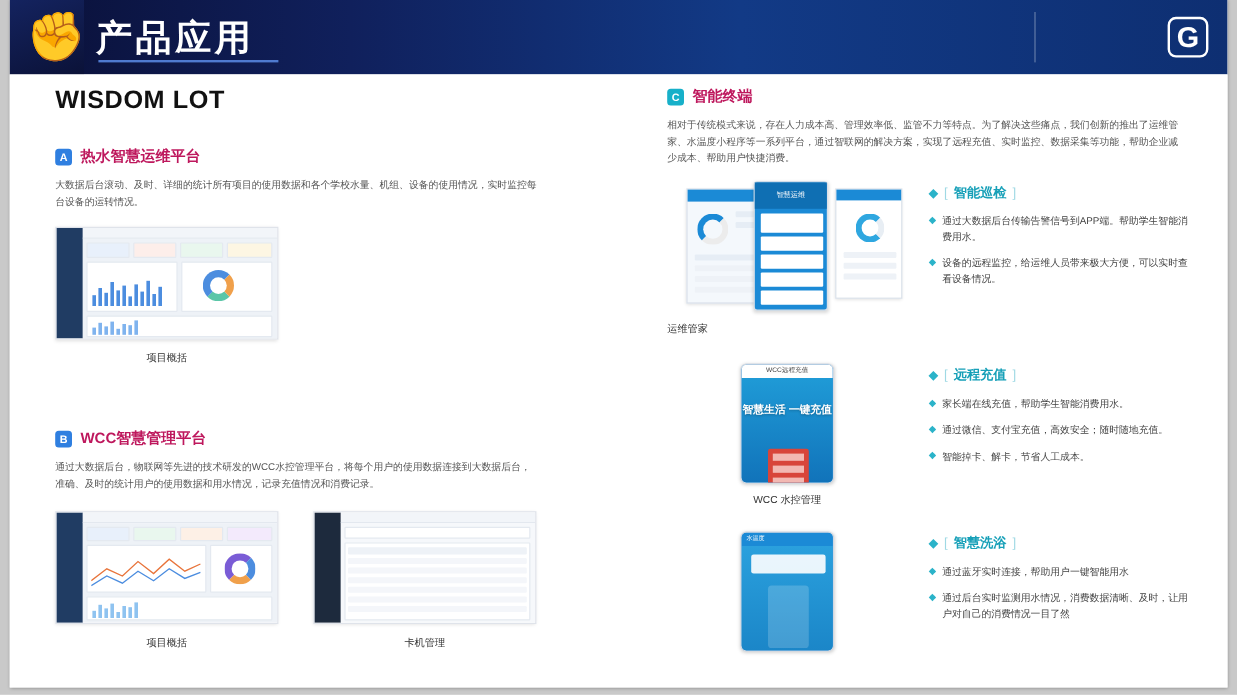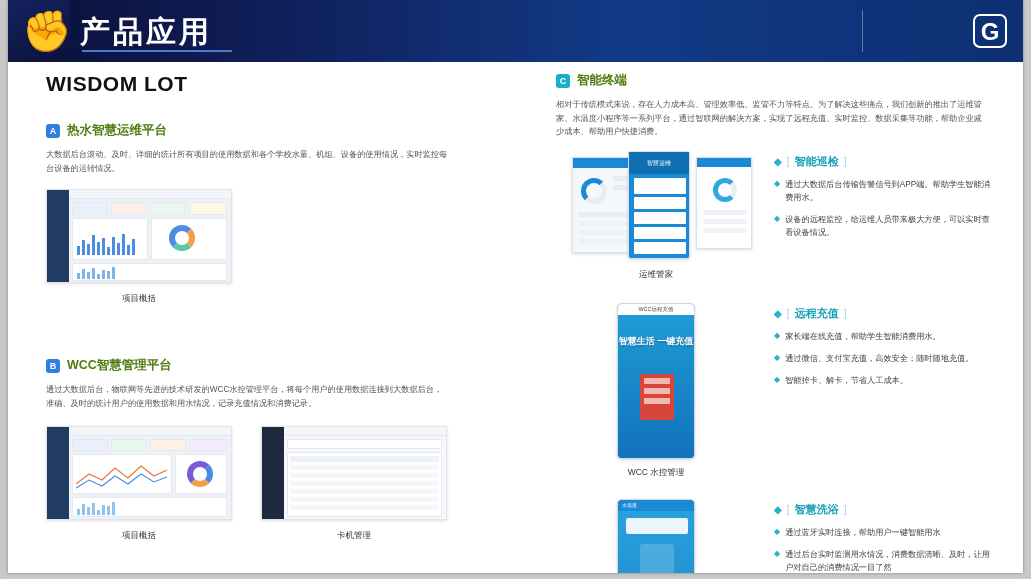--- a/index.html
+++ b/index.html
@@ -77,21 +77,21 @@
 
   .wisdom-title { font-size:21px; font-weight:bold; color:#111; letter-spacing:.5px; margin-top:10px;}
   .wisdom-sub { font-size:11px; color:#1f5fc0; margin-top:5px; font-weight:bold;}
 
   .sect-head { display:flex; align-items:center; gap:7px; margin-top:26px;}
   .sect-badge {
     width:14px;height:14px;border-radius:3px;background:#2f7fe0;color:#fff;
     font-size:9px;font-weight:bold;line-height:14px;text-align:center;
   }
   .sect-badge.cyan { background:#17b0c9; }
-  .sect-title { font-size:12.5px; font-weight:bold; color:#4d7c0f; }
+  .sect-title { font-size:12.5px; font-weight:bold; color:#be185d; }
   .sect-body { font-size:8.2px; color:#555; line-height:1.65; margin-top:9px; width:404px;}
 
   .shots { display:flex; gap:29px; margin-top:14px; }
   .shot { width:186px; }
   .shot-frame {
     width:186px;height:94px;background:#fff;border:1px solid #dfe3ea;
     box-shadow:0 1px 3px rgba(0,0,0,.13); overflow:hidden; position:relative;
   }
   .shot-cap { text-align:center; font-size:8.5px; color:#333; margin-top:10px; }
 
@@ -100,24 +100,24 @@
   .mini-side.dark { background:#1d2a3d; }
   .mini-top { position:absolute; left:22px; right:0; top:0; height:9px; background:#f2f5f9; border-bottom:1px solid #e3e8ef;}
   .mini-body { position:absolute; left:22px; right:0; top:9px; bottom:0; background:#eef2f7;}
   .tile { position:absolute; background:#fff; border:1px solid #e4e9f0; border-radius:1px;}
   .bars { position:absolute; display:flex; align-items:flex-end; gap:2px;}
   .bars i { display:block; width:3px; background:#4c8ddf; }
   .donut { position:absolute; border-radius:50%; }
   .spark { position:absolute; }
   .phone-row { display:flex; gap:18px; align-items:flex-start; margin-top:16px; }
   .phone {
-    width:78px;height:156px;background:#1b8ad6;border:1px solid #cfd8e3;border-radius:5px;
+    width:78px;height:100px;background:#1b8ad6;border:1px solid #cfd8e3;border-radius:5px;
     position:relative;overflow:hidden;box-shadow:0 1px 3px rgba(0,0,0,.18);
   }
-  .phone-cap { text-align:center; font-size:8.5px; color:#333; margin-top:8px;}
+  .phone-cap { font-size:8.5px; color:#333; margin-top:8px;}
   .bullet-box { flex:1; }
   .bullet-title {
     display:inline-flex; align-items:center; gap:5px;
     font-size:11px; font-weight:bold; color:#17a0b8;
   }
   .bullet-title .diamond { color:#2bb3c9; font-size:10px; }
   .bullet-title .brk { color:#9fd9e4; font-weight:normal; }
   .bullet-li { display:flex; gap:5px; font-size:8.2px; color:#444; line-height:1.6; margin-top:9px;}
   .bullet-li .dot { color:#2bb3c9; font-size:8px; line-height:1.6;}
   .ss { position:absolute; background:#fff; border:1px solid #d9e0e9; box-shadow:0 1px 3px rgba(0,0,0,.15);}

